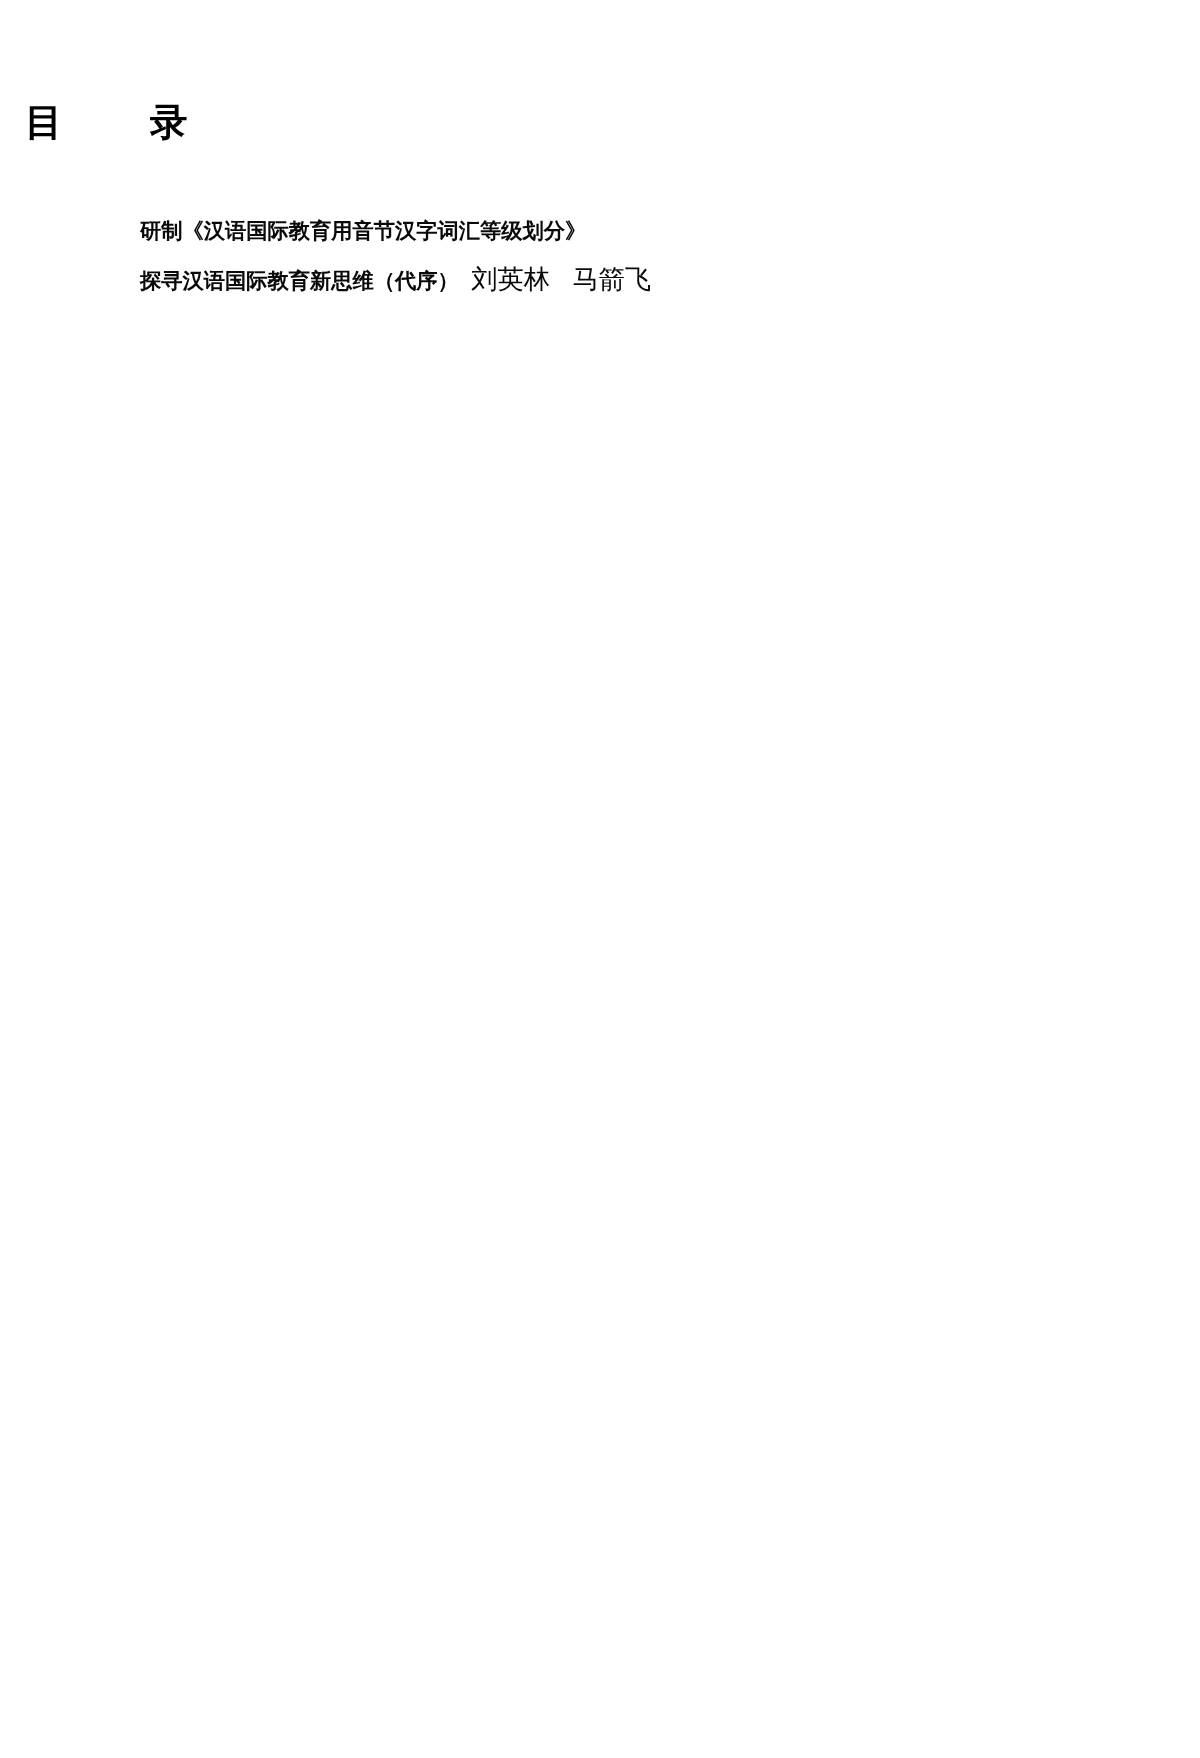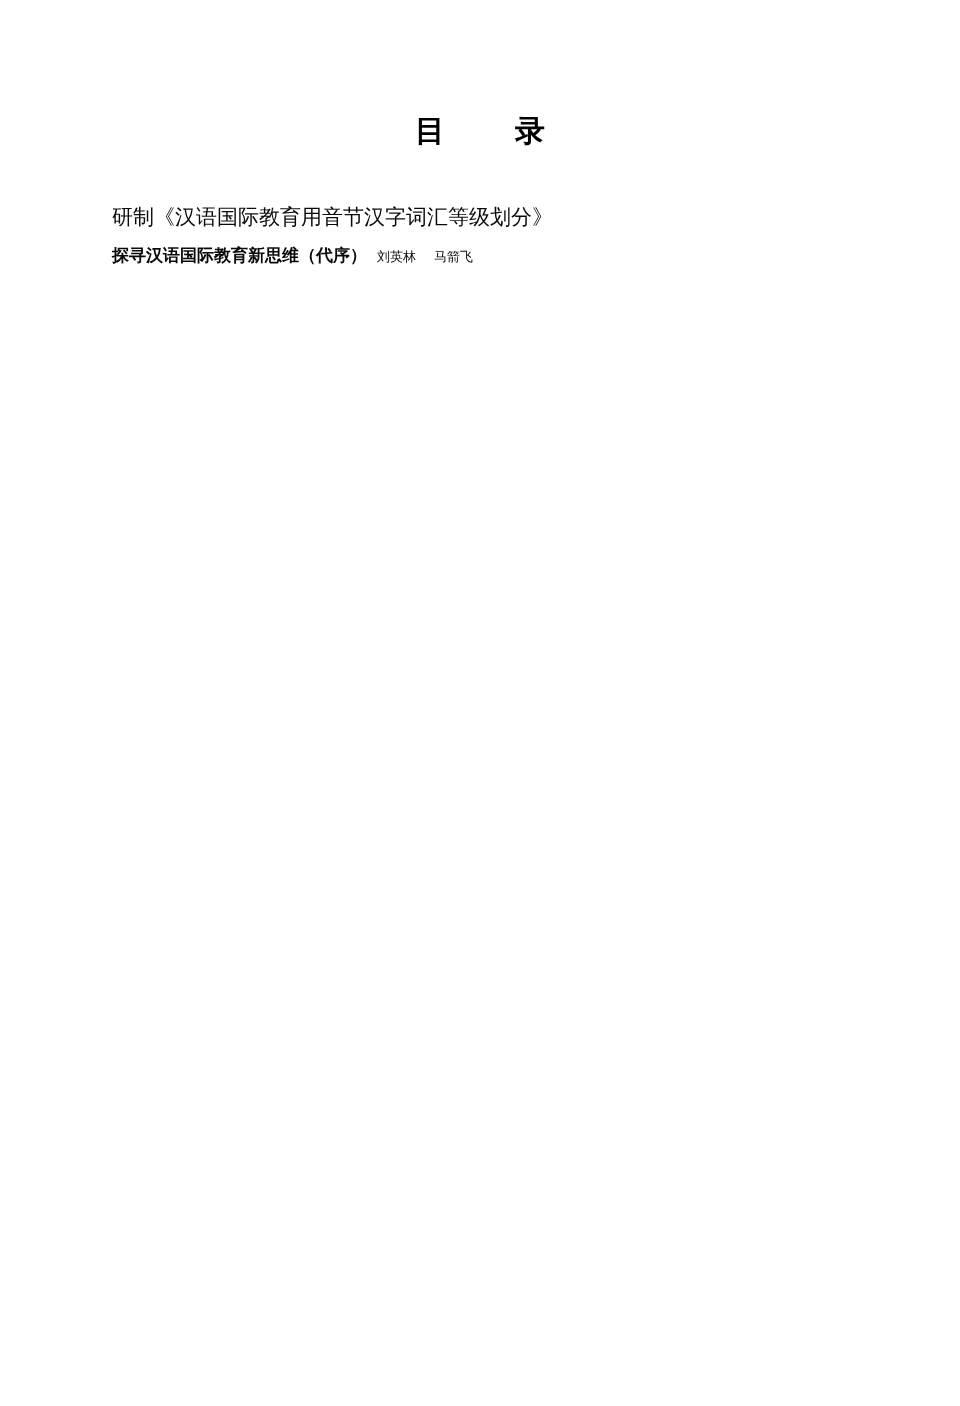--- a/index.html
+++ b/index.html
@@ -16,27 +16,26 @@
     overflow: hidden;
   }
   .page {
     width: 960px;
     height: 1406px;
     box-sizing: border-box;
     padding: 0;
     position: relative;
   }
   .toc-title {
-    text-align: center;
     font-weight: bold;
     font-size: 30px;
     letter-spacing: 20px;
     text-indent: 20px;
     margin: 0;
-    padding-top: 116px;
+    padding-top: 84px;
     line-height: 1;
     color: #000;
   }
   .toc-body {
     margin-top: 48px;
     padding-left: 112px;
     padding-right: 70px;
   }
   
   .row {
@@ -79,33 +78,33 @@
 
   
   .lvl-head {
     font-weight: bold;
     font-size: 19.5px;
   }
   .lvl-head .label { font-size: 17px; }
   .lvl-head .page { font-weight: bold; }
 
   .plain-line {
-    font-weight: normal;
-    font-size: 21px;
+    font-weight: bold;
+    font-size: 17px;
     line-height: 30px;
     white-space: nowrap;
   }
 
   .gap-sm { height: 8px; }
 
   .authors {
     padding-left: 6px;
     padding-right: 4px;
     font-weight: normal;
-    font-size: 13px;
+    font-size: 21px;
   }
   .author-gap { display: inline-block; width: 18px; }
 </style>
 </head>
 <body>
 
 <div class="page">
 
   <h1 class="toc-title">目　录</h1>
 

